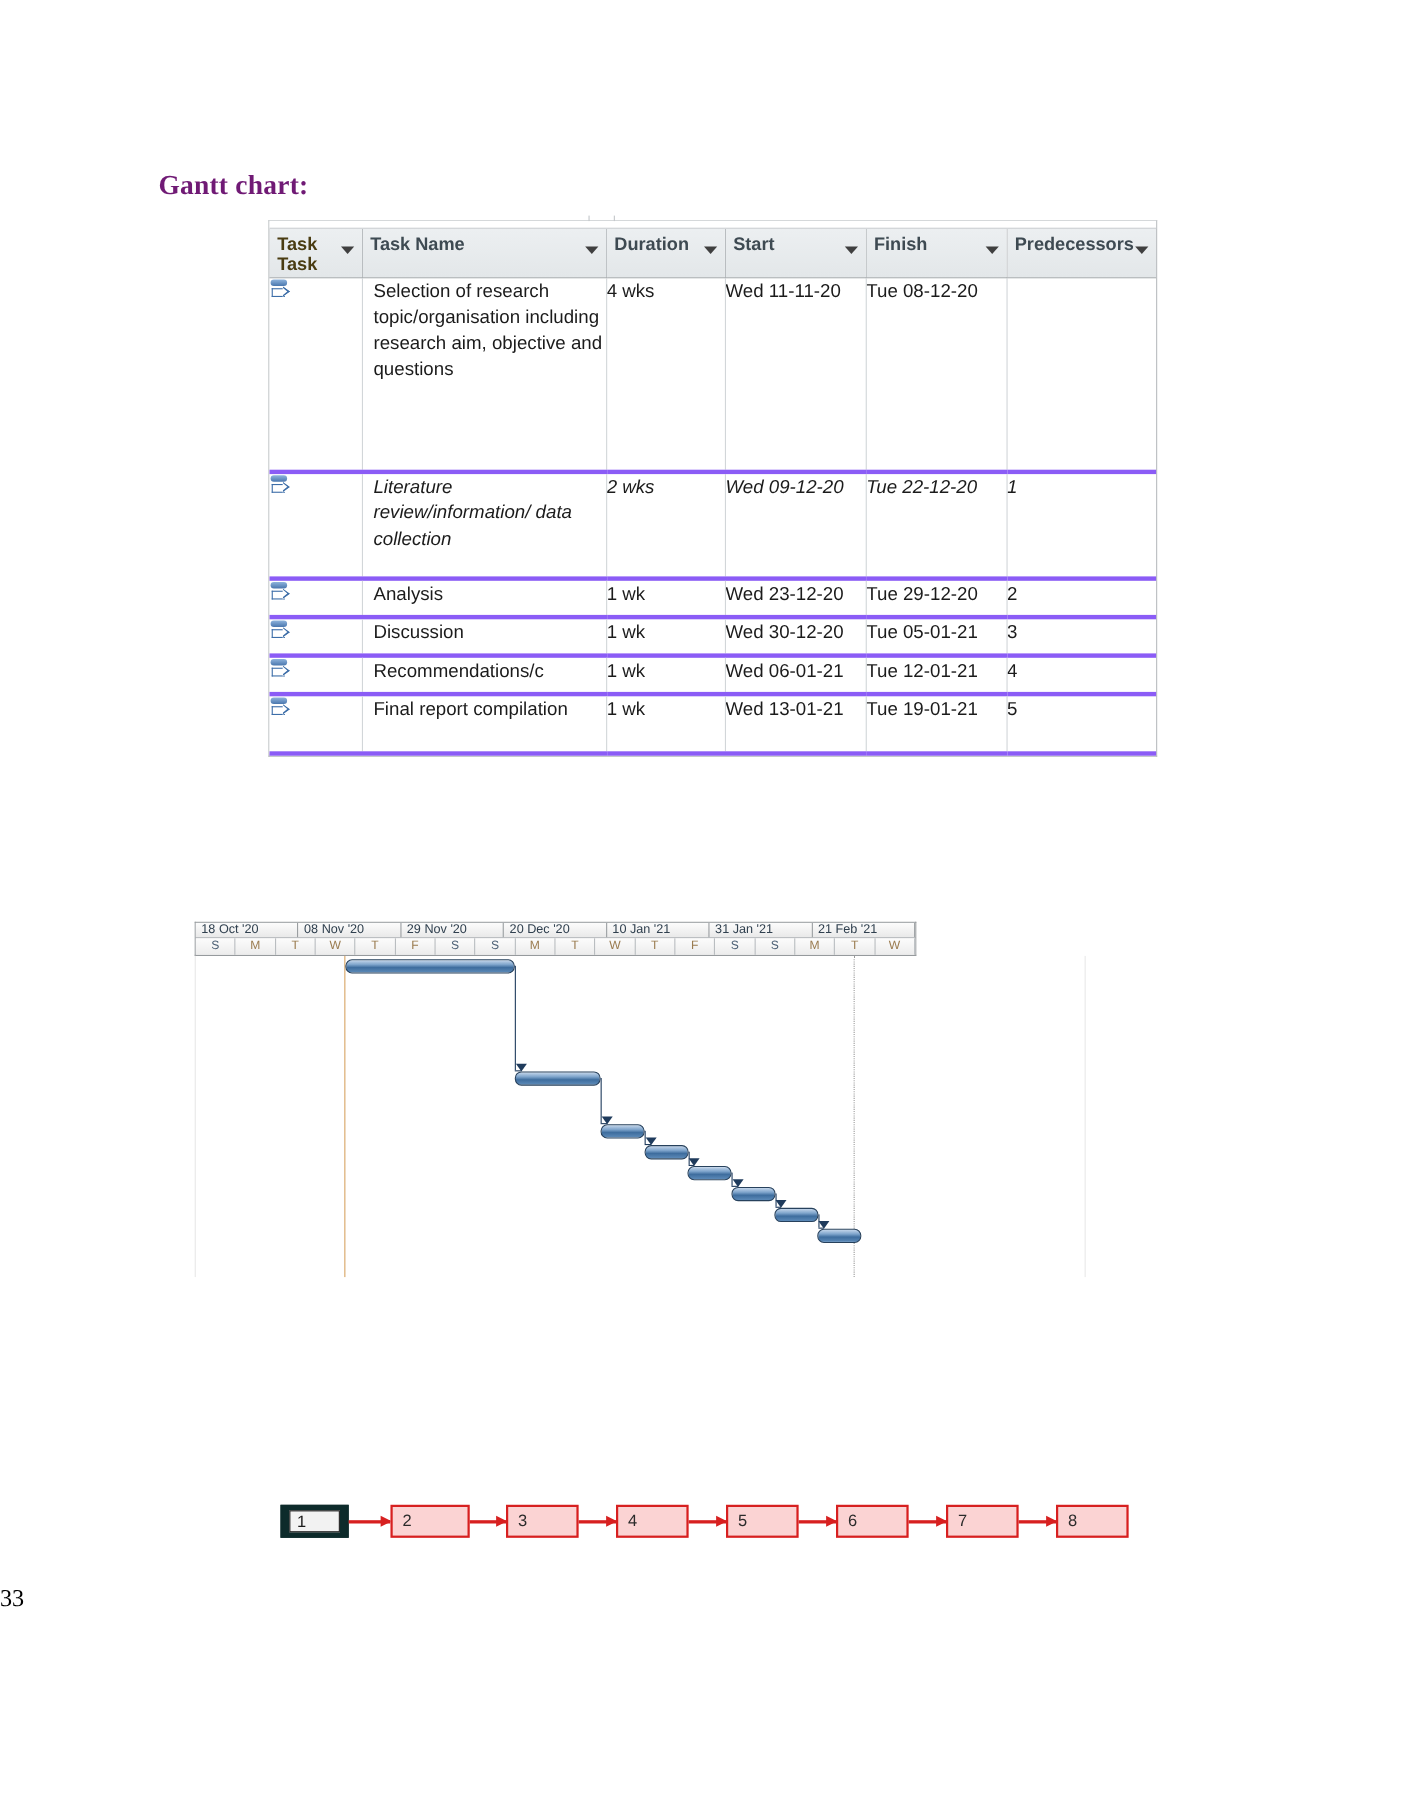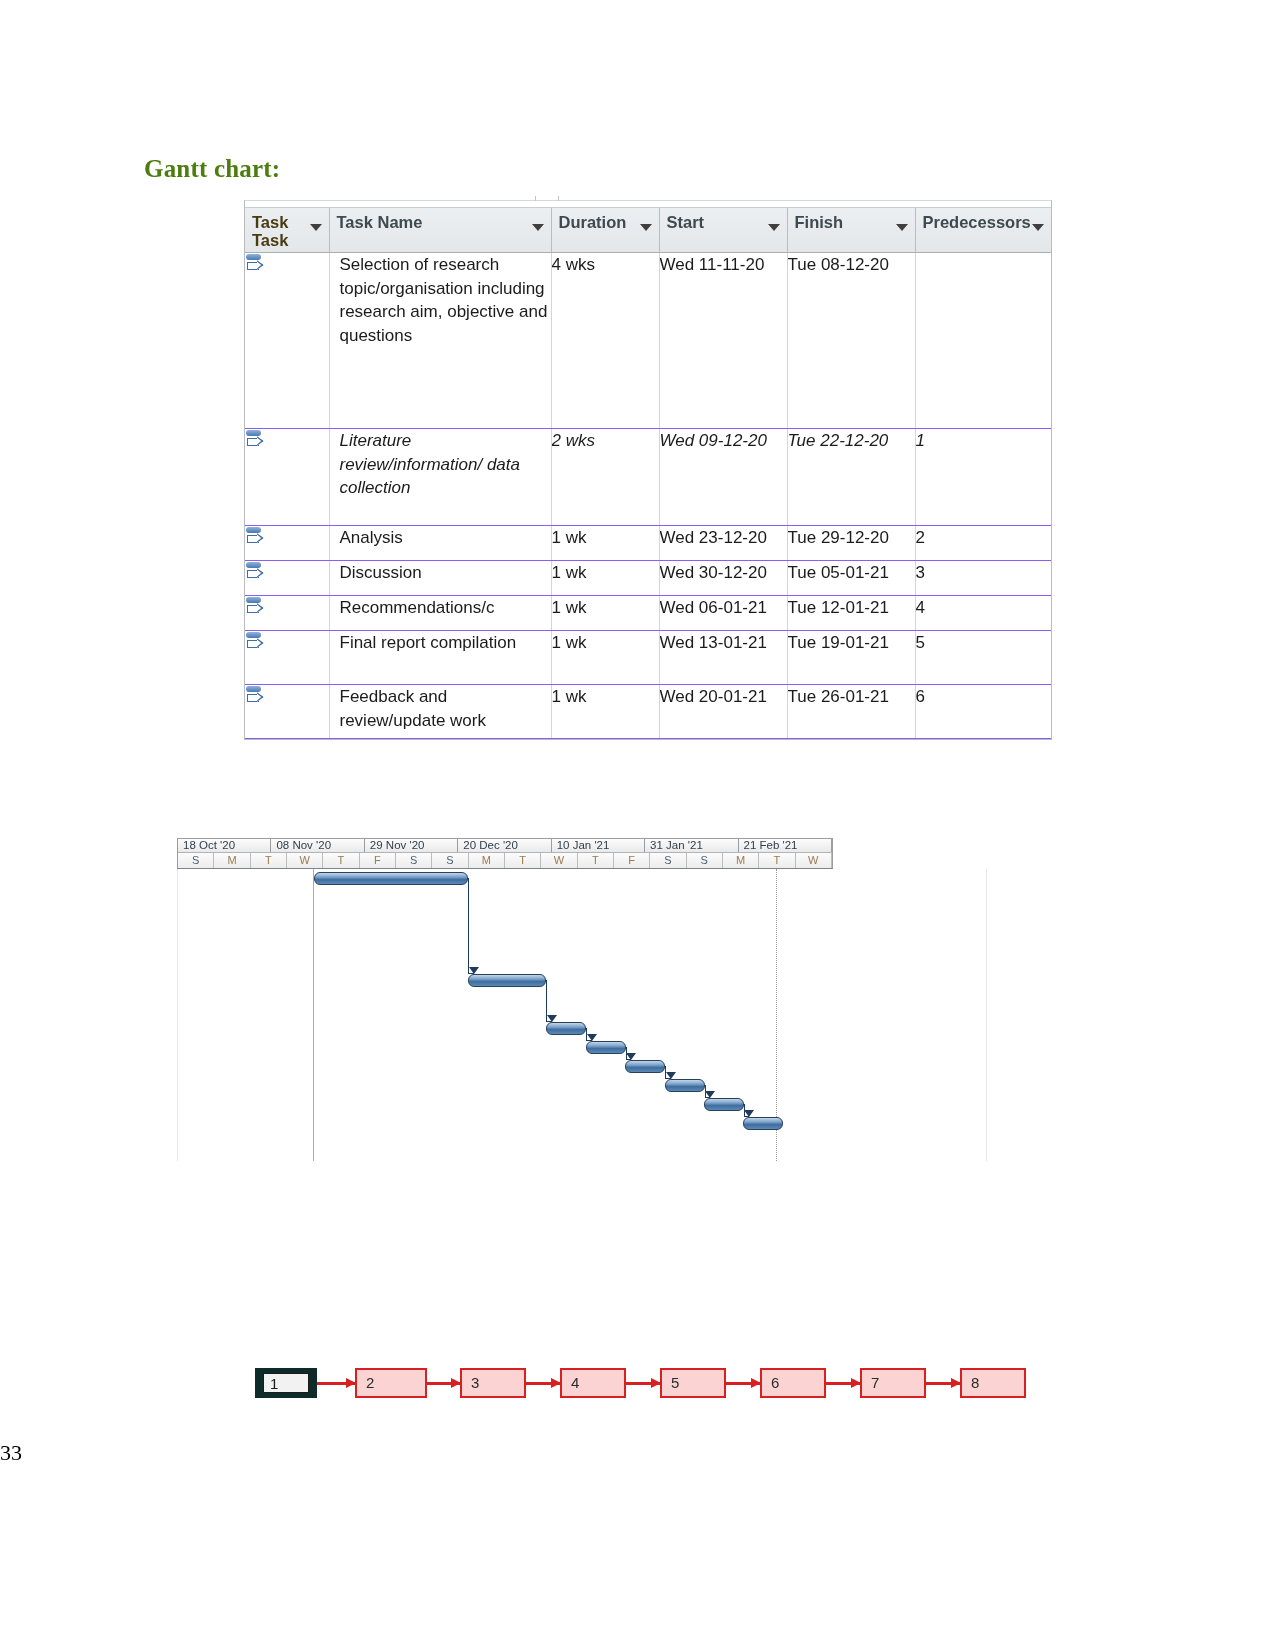--- a/index.html
+++ b/index.html
@@ -16,21 +16,21 @@
   }
 
   
   #page-title {
     position: absolute;
     left: 144px;
     top: 155px;
     font-family: "Liberation Serif", serif;
     font-size: 25px;
     font-weight: bold;
-    color: #4d7c0f;
+    color: #701a75;
     letter-spacing: 0.2px;
   }
 
   
   #project-table {
     position: absolute;
     left: 244px;
     top: 200px;
     width: 808px;
     border: 1px solid #b8bcbf;
@@ -55,21 +55,21 @@
     border-left: 1px solid #c2c6c9;
     border-right: 1px solid #c2c6c9;
   }
   table.proj {
     width: 100%;
     border-collapse: collapse;
     table-layout: fixed;
   }
   table.proj th, table.proj td {
     border-right: 1px solid #d2d6d9;
-    border-bottom: 1px solid #8b5cf6;
+    border-bottom: 4px solid #8b5cf6;
     vertical-align: top;
     padding: 0;
   }
   table.proj th {
     background: linear-gradient(to bottom,#eceff1 0%,#e3e7e9 100%);
     border-bottom: 1px solid #aaaeb1;
     border-right: 1px solid #b9bdc0;
     height: 44px;
     position: relative;
     text-align: left;
@@ -443,34 +443,20 @@
               <span class="arrow-out"></span>
               <span class="arrow-head"></span>
             </span>
           </td>
           <td class="cell taskname">Final report compilation</td>
           <td class="cell ">1 wk</td>
           <td class="cell ">Wed 13-01-21</td>
           <td class="cell ">Tue 19-01-21</td>
           <td class="cell " style="border-right: none;">5</td>
         </tr>
-        <tr style="height: 54px;">
-          <td class="mode-cell">
-            <span class="mode-icon">
-              <span class="bar"></span>
-              <span class="arrow-out"></span>
-              <span class="arrow-head"></span>
-            </span>
-          </td>
-          <td class="cell taskname">Feedback and review/update work</td>
-          <td class="cell ">1 wk</td>
-          <td class="cell ">Wed 20-01-21</td>
-          <td class="cell ">Tue 26-01-21</td>
-          <td class="cell " style="border-right: none;">6</td>
-        </tr>
       </tbody>
   </table>
 </div>
 
 <div id="gantt">
   <div class="gantt-hdr">
     <div class="gantt-row-months" id="gantt-months">
         <div class="mcell" style="width: 115.429px;">18 Oct '20</div>
         <div class="mcell" style="width: 115.429px;">08 Nov '20</div>
         <div class="mcell" style="width: 115.429px;">29 Nov '20</div>

